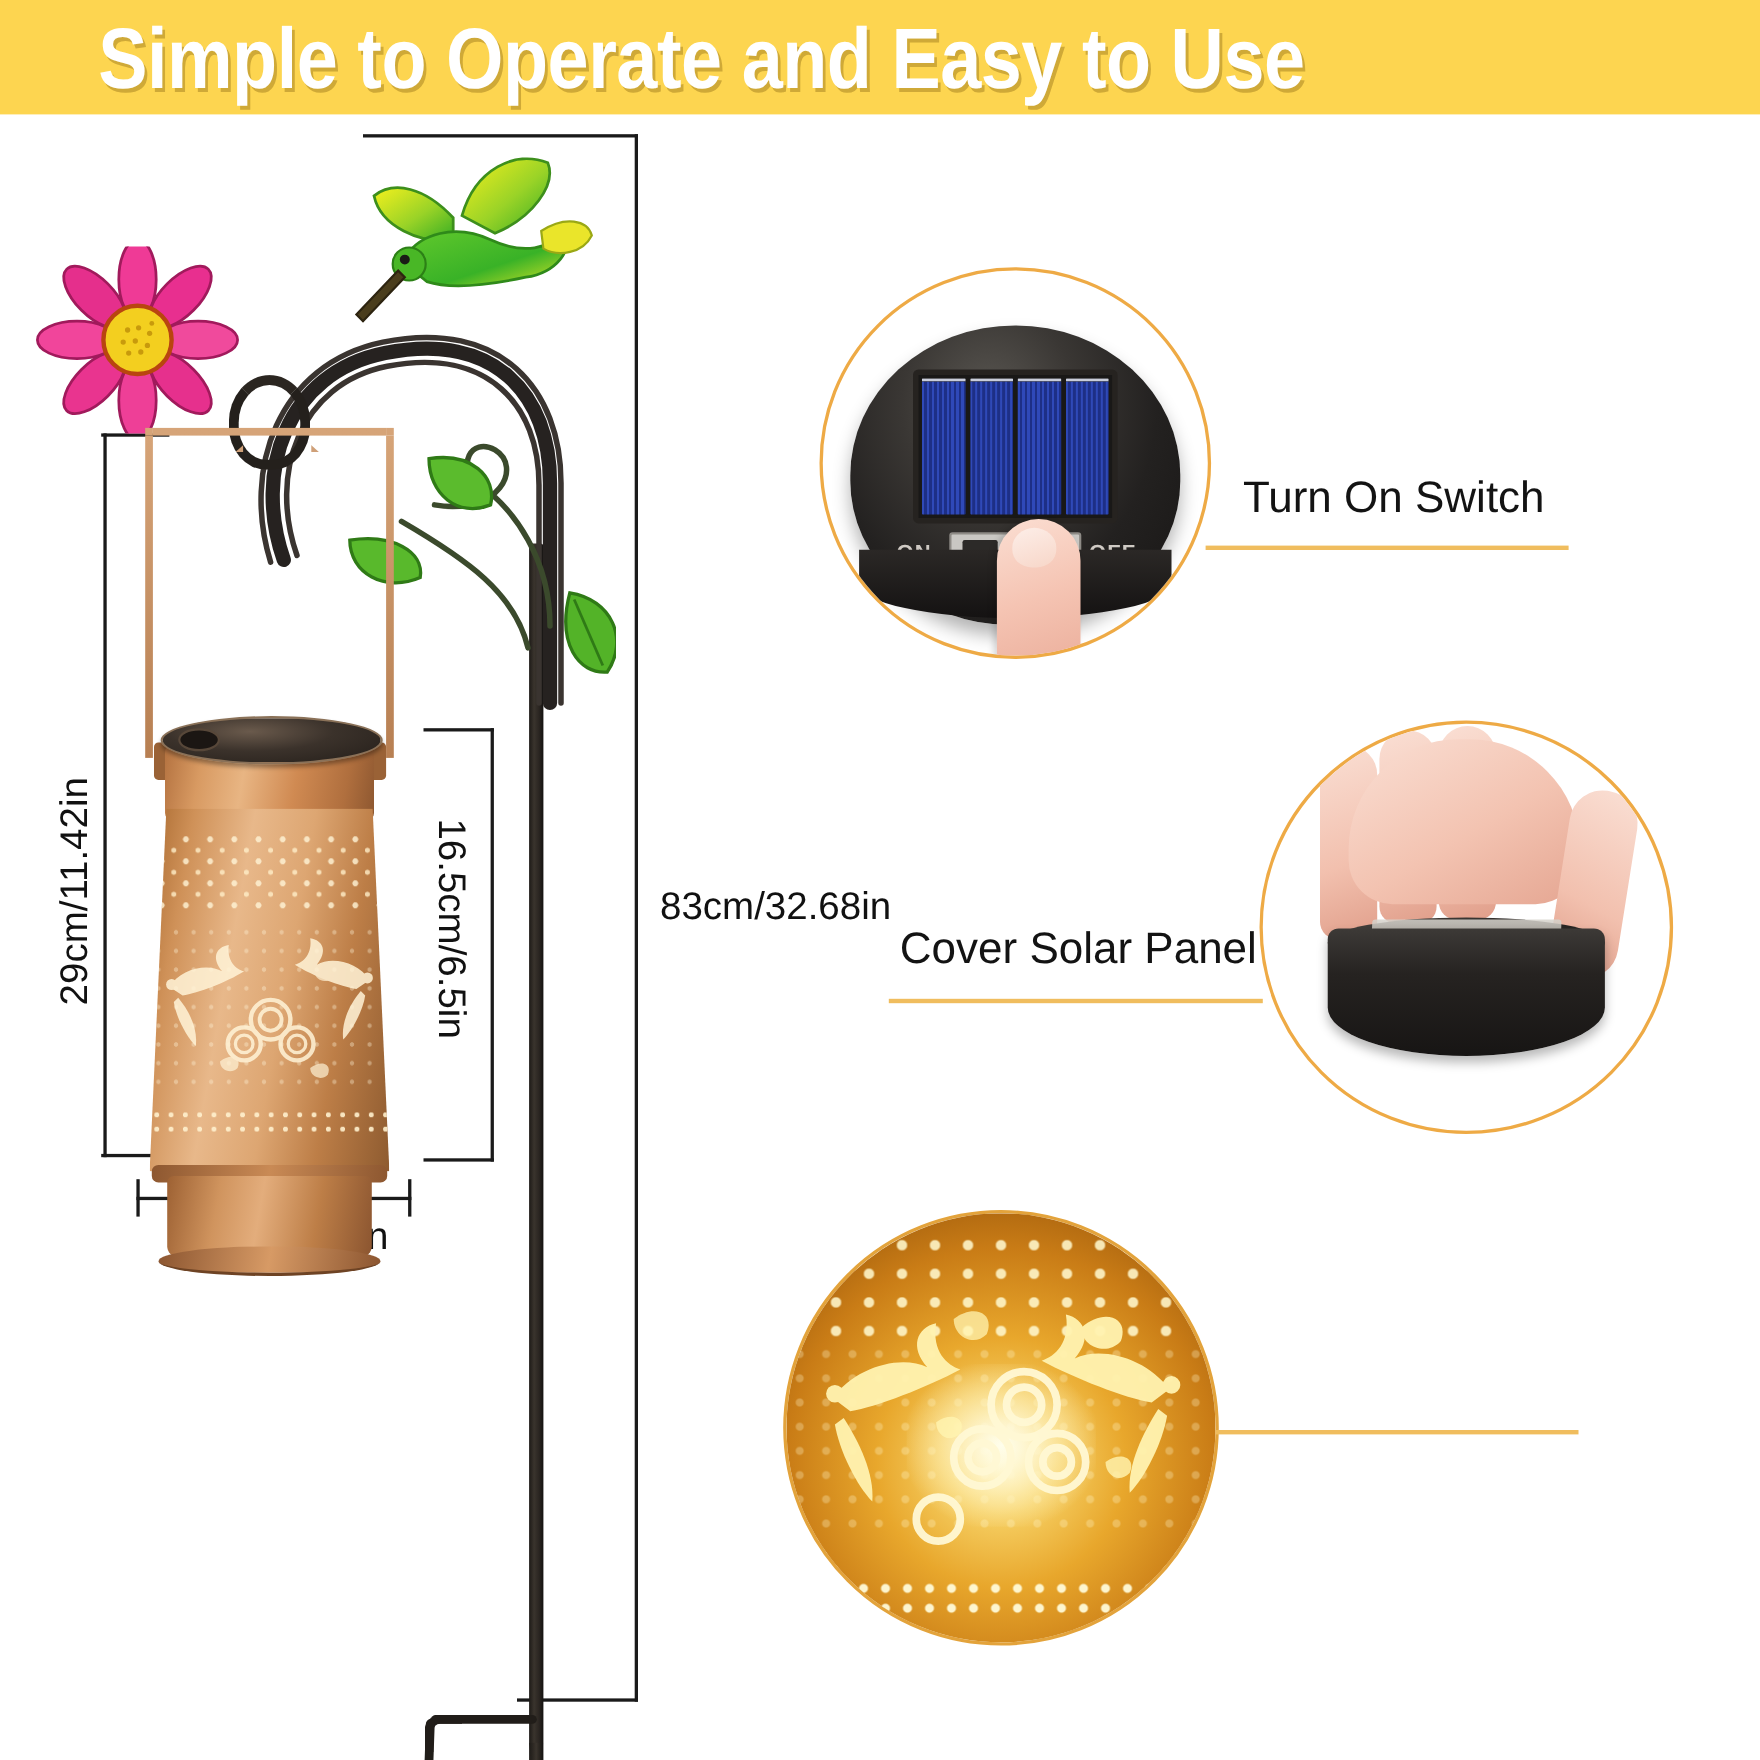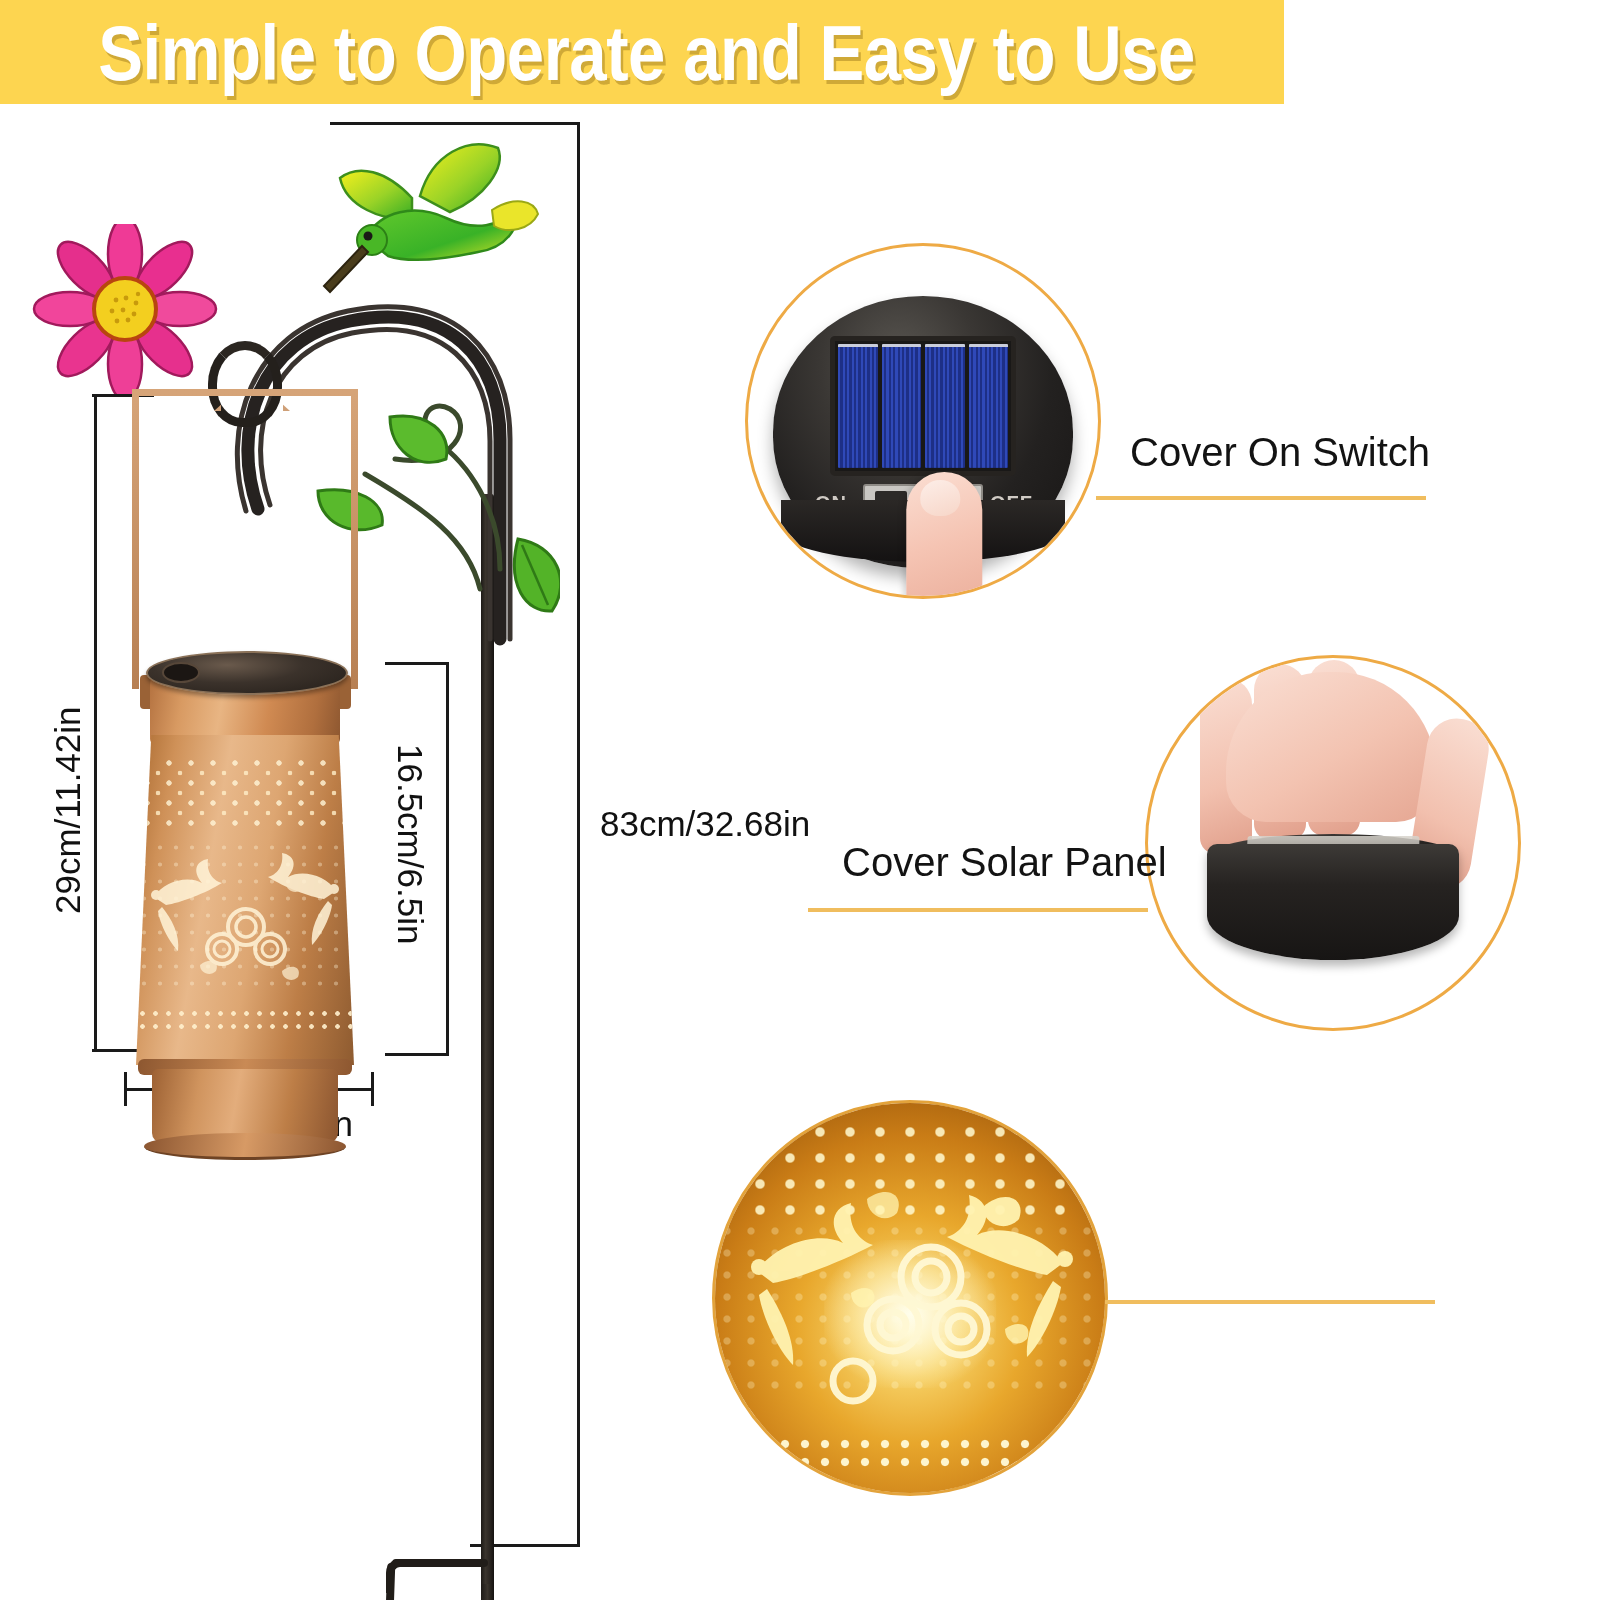--- a/index.html
+++ b/index.html
@@ -7,23 +7,23 @@
     width:1600px;height:1600px;
     background:#ffffff;
     font-family:"Liberation Sans", sans-serif;
     overflow:hidden;
     position:relative;
   }
   .stage{position:relative;width:1600px;height:1600px;background:#fff;overflow:hidden;}
 
   
   .banner{
-    position:absolute;left:0;top:0;width:1284px;height:104px;
+    position:absolute;left:0;top:0;width:1600px;height:104px;
     background:#fdd550;
-    display:flex;align-items:center;justify-content:flex-end;
+    display:flex;align-items:center;justify-content:flex-start;
   }
   .banner-title{
     font-family:"Liberation Sans", sans-serif;
     font-weight:bold;
     font-size:78px;
     line-height:78px;
     color:#ffffff;
     letter-spacing:-0.5px;
     transform:scaleX(0.86);
     transform-origin:center center;
@@ -501,37 +501,37 @@
       <div class="sm-switch">
         <div class="sm-knob"></div>
       </div>
       <div class="sm-rim"></div>
       <div class="finger">
         <div class="nail"></div>
       </div>
     </div>
   </div>
   <div class="callout-line" style="left:1096px;top:496px;width:330px;"></div>
-  <div class="callout-label" style="left:1130px;top:430px;">Cover On Switch</div>
+  <div class="callout-label" style="left:1130px;top:430px;">Turn On Switch</div>
 
   <div class="callout-circle" style="left:1145px;top:655px;width:370px;height:370px;">
     <div class="hand-wrap">
       <div class="fing" style="left:52px;"></div>
       <div class="fing" style="left:106px;top:6px;"></div>
       <div class="fing" style="left:160px;top:2px;"></div>
       <div class="hand-palm"></div>
       <div class="th"></div>
       <div class="disc2-top"></div>
       <div class="disc2-panel"></div>
       <div class="disc2-sw"></div>
       <div class="disc2"></div>
     </div>
   </div>
   <div class="callout-line" style="left:808px;top:908px;width:340px;"></div>
-  <div class="callout-label" style="left:818px;top:840px;margin-left:24px;">Cover Solar Panel</div>
+  <div class="callout-label" style="left:818px;top:840px;">Cover Solar Panel</div>
 
   <div class="callout-circle" style="left:712px;top:1100px;width:390px;height:390px;border-color:#e3a33b;">
     <div class="lit">
       <div class="lit-grid"></div>
       <div class="lit-mid"></div>
       <div class="lit-core"></div>
       <div class="lit-dots"></div>
       <svg class="lit-motif" style="left:0;top:0;" width="390" height="390" viewBox="0 0 390 390">
         <g fill="#fff3b0" opacity=".95">
 

